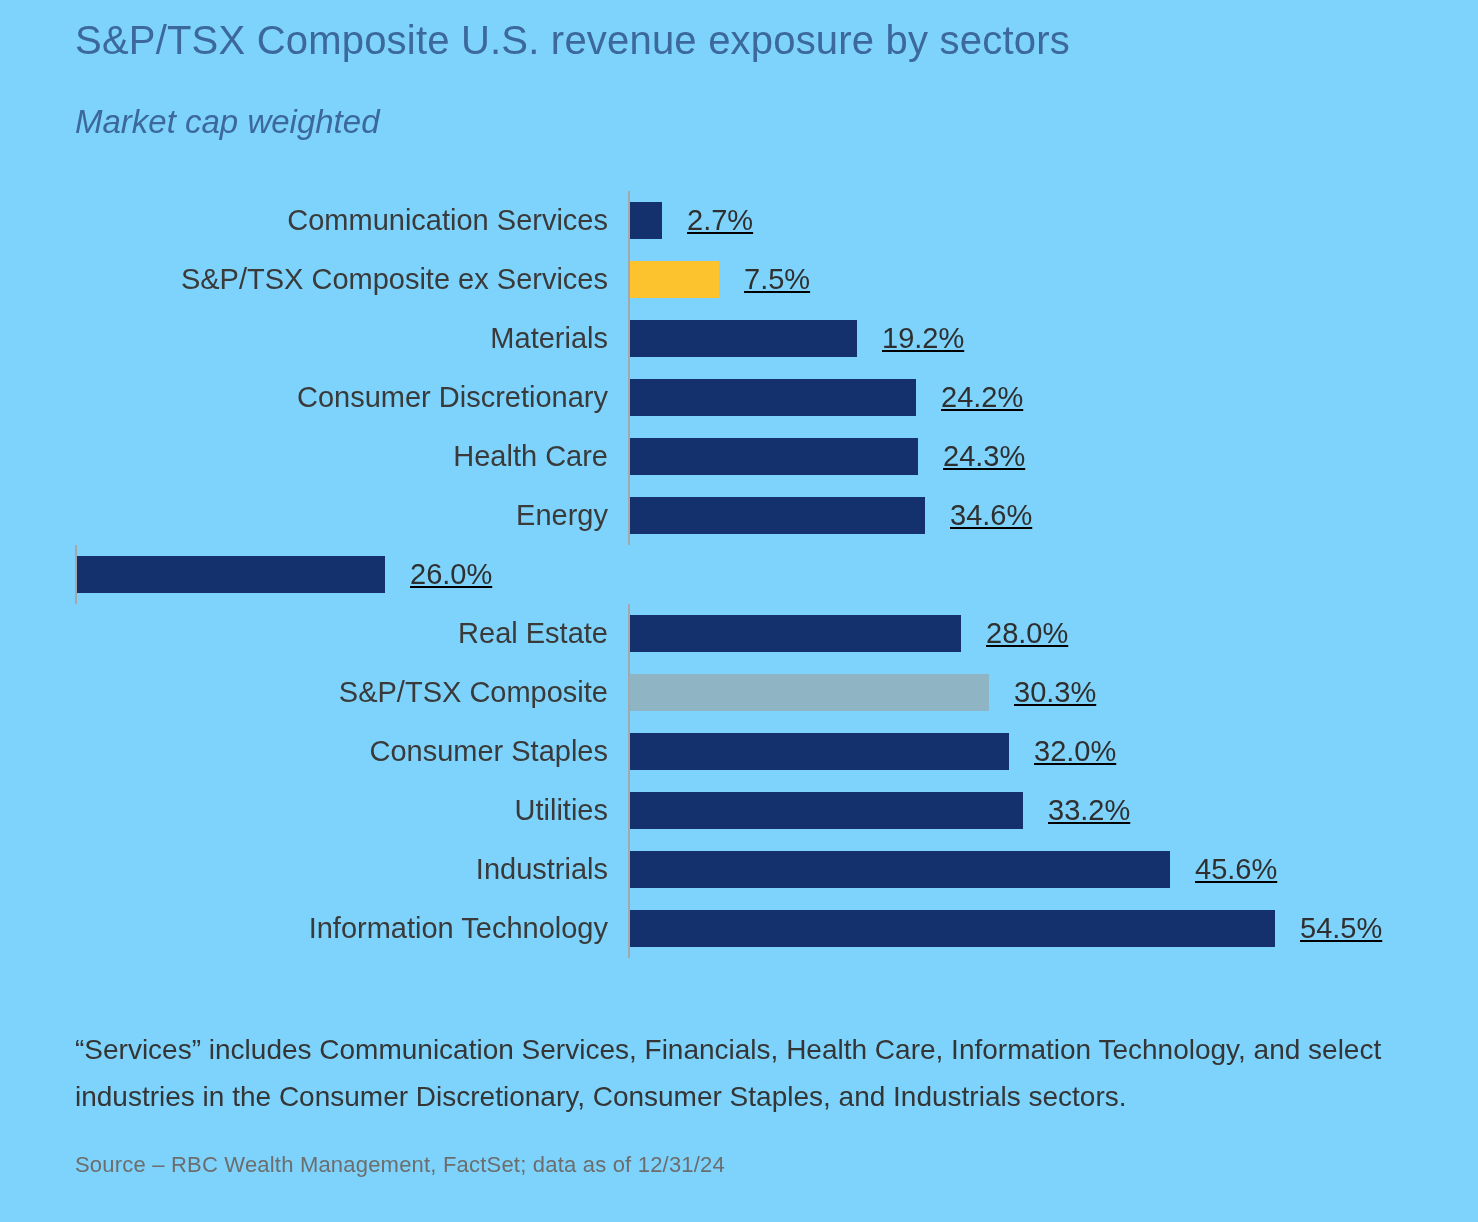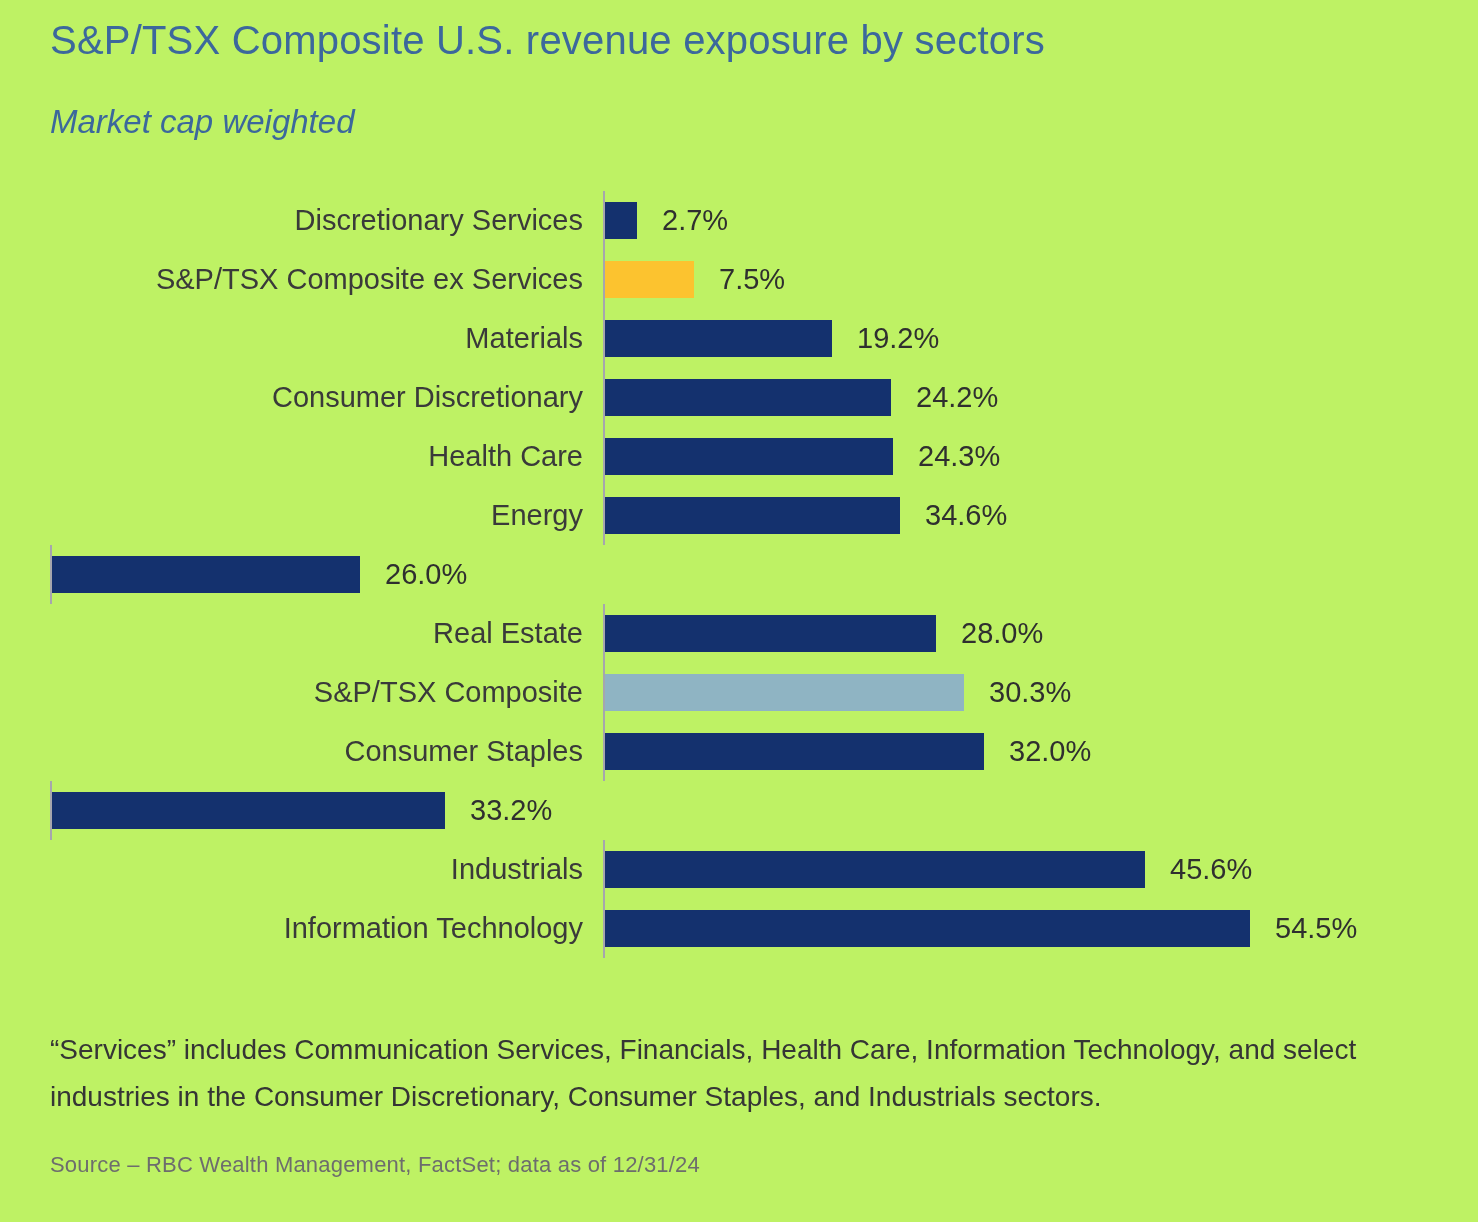--- a/index.html
+++ b/index.html
@@ -4,25 +4,25 @@
 <style>
   html, body {
     margin: 0;
     padding: 0;
     background: #ffffff;
   }
   .page {
     position: relative;
     width: 1478px;
     height: 1222px;
-    background: #bef264;
+    background: #7dd3fc;
     font-family: "Liberation Sans", "DejaVu Sans", sans-serif;
     overflow: hidden;
     box-sizing: border-box;
-    padding: 18px 0 0 50px;
+    padding: 18px 0 0 75px;
   }
   .chart-title {
     margin: 0;
     font-size: 40px;
     font-weight: 400;
     color: #3c689c;
     letter-spacing: 0.2px;
   }
   .chart-subtitle {
     margin: 40px 0 0 0;
@@ -49,20 +49,21 @@
     color: #3a3a3a;
     white-space: nowrap;
     flex: none;
   }
   .bar-area {
     flex: 1;
     height: 100%;
     border-left: 2px solid #a6a6ad;
     display: flex;
     align-items: center;
+    text-decoration: underline;
   }
   .bar {
     height: 37px;
     flex: none;
   }
   .value-label {
     margin-left: 25px;
     font-size: 29px;
     color: #2f2f2f;
     white-space: nowrap;
@@ -83,21 +84,21 @@
 </style>
 </head>
 <body>
 
 <div class="page">
   <h1 class="chart-title">S&amp;P/TSX Composite U.S. revenue exposure by sectors</h1>
   <h2 class="chart-subtitle">Market cap weighted</h2>
 
   <div class="chart" id="chart-rows">
       <div class="chart-row">
-        <div class="cat-label">Discretionary Services</div>
+        <div class="cat-label">Communication Services</div>
         <div class="bar-area">
           <div class="bar" style="width: 32px; background: rgb(20, 49, 110);"></div>
           <span class="value-label">2.7%</span>
         </div>
       </div>
       <div class="chart-row">
         <div class="cat-label">S&amp;P/TSX Composite ex Services</div>
         <div class="bar-area">
           <div class="bar" style="width: 89px; background: rgb(252, 195, 47);"></div>
           <span class="value-label">7.5%</span>
@@ -152,20 +153,21 @@
         </div>
       </div>
       <div class="chart-row">
         <div class="cat-label">Consumer Staples</div>
         <div class="bar-area">
           <div class="bar" style="width: 379px; background: rgb(20, 49, 110);"></div>
           <span class="value-label">32.0%</span>
         </div>
       </div>
       <div class="chart-row">
+        <div class="cat-label">Utilities</div>
         <div class="bar-area">
           <div class="bar" style="width: 393px; background: rgb(20, 49, 110);"></div>
           <span class="value-label">33.2%</span>
         </div>
       </div>
       <div class="chart-row">
         <div class="cat-label">Industrials</div>
         <div class="bar-area">
           <div class="bar" style="width: 540px; background: rgb(20, 49, 110);"></div>
           <span class="value-label">45.6%</span>

